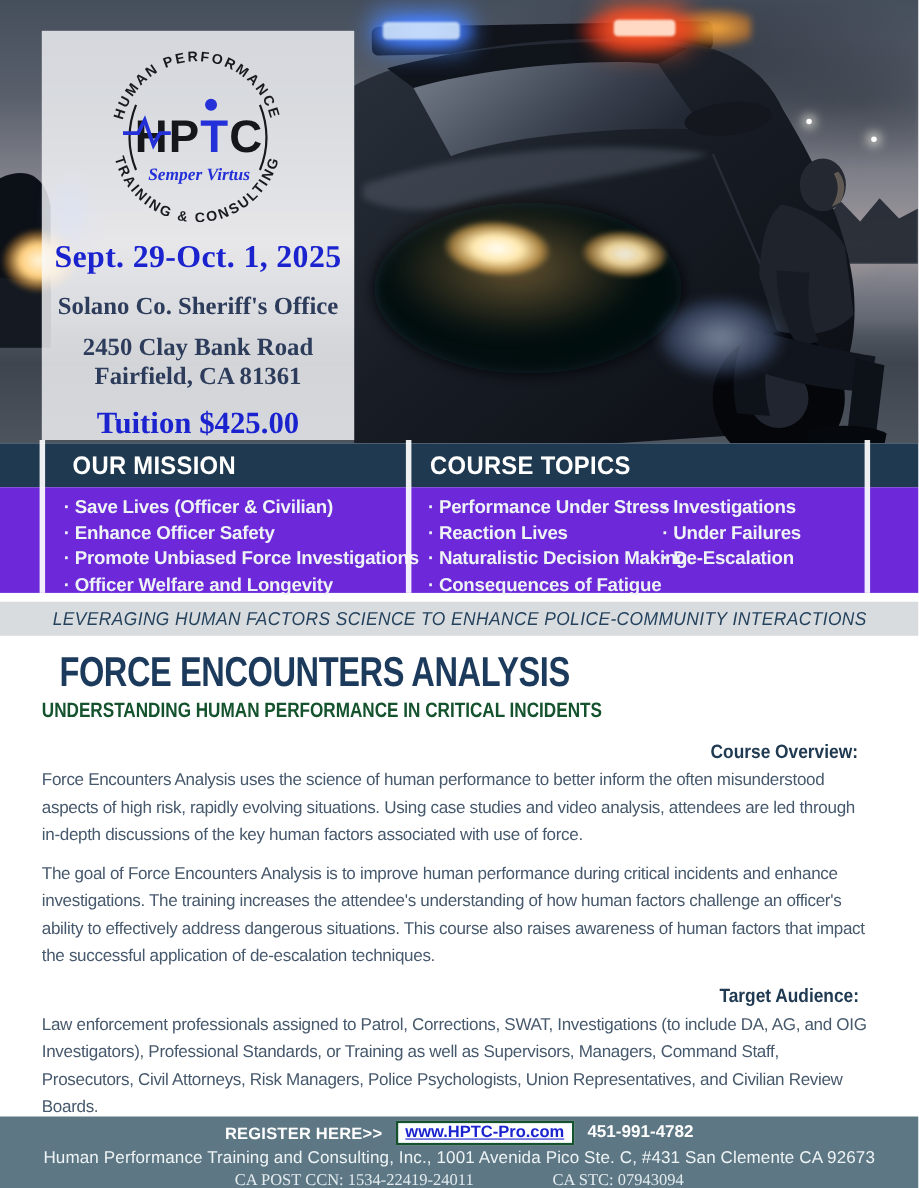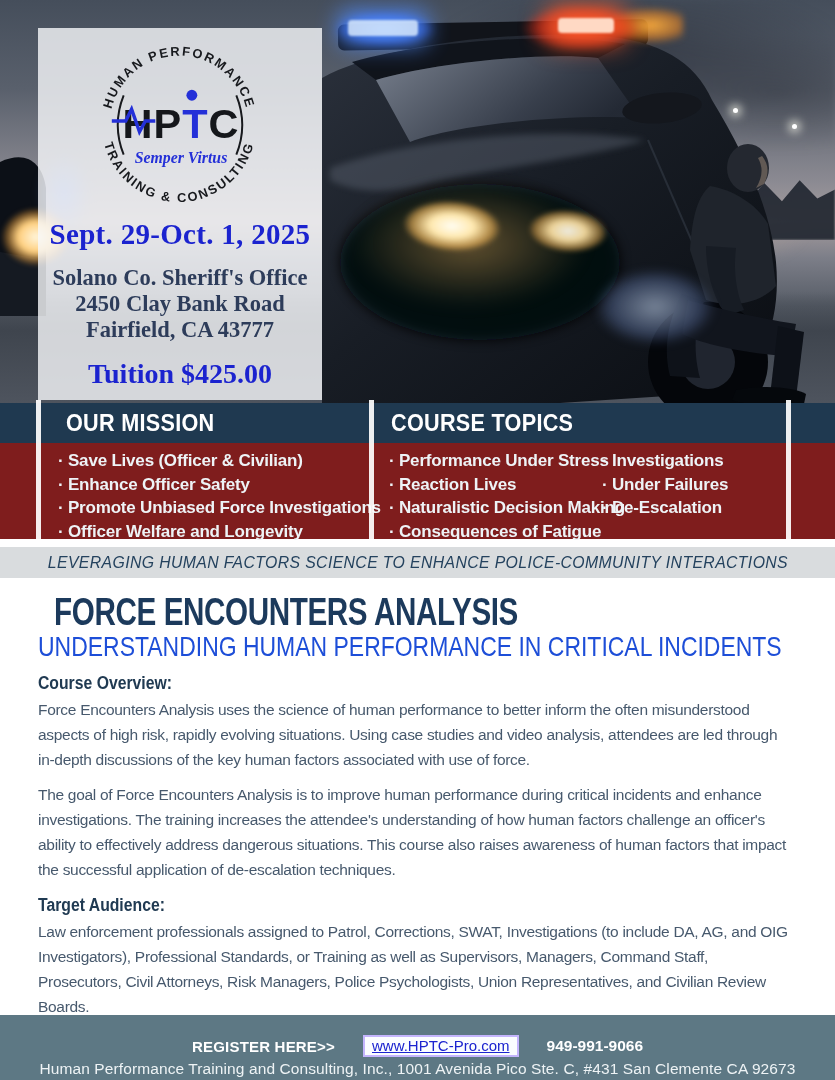--- a/index.html
+++ b/index.html
@@ -48,45 +48,45 @@
   .panel{position:absolute;left:38px;top:28px;width:284px;height:372px;
          background:rgba(247,249,251,.8);text-align:center;}
   .dates{font-family:"Liberation Serif",serif;font-weight:700;font-size:29px;color:#1b23cf;margin-top:16px;letter-spacing:.3px;}
   .loc{font-family:"Liberation Serif",serif;font-weight:700;font-size:22.5px;color:#2d3c5a;line-height:26px;margin-top:12px;}
   .tuition{font-family:"Liberation Serif",serif;font-weight:700;font-size:28px;color:#1b23cf;margin-top:15px;}
 
   
   .band-head{position:absolute;left:0;top:403px;width:835px;height:40px;background:#1f3950;color:#fff;}
   .band-head .bh{position:absolute;top:0;line-height:40px;font-size:23px;font-weight:800;letter-spacing:.3px;
                  transform:scaleX(.94);transform-origin:0 50%;white-space:nowrap;}
-  .band-list{position:absolute;left:0;top:443px;width:835px;height:96px;background:#7f1d1d;}
+  .band-list{position:absolute;left:0;top:443px;width:835px;height:96px;background:#6d28d9;}
   .blist{position:absolute;top:6px;margin:0;padding:0;list-style:none;font-size:17px;font-weight:600;
          color:#eef3f6;line-height:23.5px;letter-spacing:-.2px;white-space:nowrap;}
   .vdiv{position:absolute;top:400px;height:139px;width:5px;background:rgba(255,255,255,.92);}
 
   .sub-banner{position:absolute;left:0;top:547px;width:835px;height:31px;background:#d9dcde;text-align:center;}
   .sub-banner span{display:inline-block;line-height:31px;font-style:italic;font-size:17px;font-weight:500;
                    color:#24425e;letter-spacing:.4px;transform:scaleX(.93);transform-origin:50% 50%;white-space:nowrap;}
 
   
   .content{position:absolute;left:0;top:578px;width:835px;padding:10px 40px 0 38px;box-sizing:border-box;color:#47596d;}
   .cond{display:inline-block;transform-origin:0 50%;white-space:nowrap;}
   h1.title{margin:4px 0 0 16px;font-size:38px;line-height:40px;font-weight:800;color:#1c3a5c;letter-spacing:-.5px;}
   h1.title .cond{transform:scaleX(.78);}
-  h2.subtitle{margin:2px 0 0 0;font-size:28px;line-height:26px;font-weight:400;color:#1d4ed8;}
+  h2.subtitle{margin:2px 0 0 0;font-size:19px;line-height:26px;font-weight:700;color:#14532d;}
   h2.subtitle .cond{transform:scaleX(.82);}
-  h3.sect{margin:13px 0 2px 0;font-size:17.5px;font-weight:700;color:#203a52;}
+  h3.sect{margin:13px 0 2px 0;font-size:17.5px;font-weight:700;color:#203a52;text-align:right;}
   h3.sect .cond{transform:scaleX(.9);}
   .content p{margin:3px 0 10px 0;font-size:15.5px;line-height:25px;letter-spacing:-.3px;max-width:772px;}
 
   
   .footer{position:absolute;left:0;top:1015px;width:835px;height:65px;background:#5d7884;text-align:center;color:#fff;}
-  .f1{display:flex;justify-content:center;align-items:center;gap:28px;padding-top:20px;height:22px;}
+  .f1{display:flex;justify-content:center;align-items:center;gap:12px;padding-top:4px;height:22px;}
   .reg{font-size:15px;font-weight:800;letter-spacing:.2px;}
-  .weblink{display:inline-block;background:#fbfdff;border:2px solid #c4b5fd;color:#1b23cf;font-weight:400;
+  .weblink{display:inline-block;background:#fbfdff;border:2px solid #14532d;color:#1b23cf;font-weight:700;
            font-size:15px;line-height:18px;padding:0 7px;text-decoration:underline;cursor:pointer;}
   .phone{font-size:15.5px;font-weight:700;}
   .f2{font-size:15.5px;color:#eef3f5;margin-top:3px;letter-spacing:.1px;}
   .f3{font-family:"Liberation Serif",serif;font-size:15px;color:#e3ebef;margin-top:3px;}
   .f3 span{display:inline-block;margin:0 34px;}
 </style>
 </head>
 <body>
 
 <div class="hero">
@@ -176,22 +176,22 @@
       </text>
       <path d="M34,62 Q22,92 34,122" stroke="#17191d" stroke-width="2" fill="none"></path>
       <path d="M148,62 Q160,92 148,122" stroke="#17191d" stroke-width="2" fill="none"></path>
       <text x="92" y="105" text-anchor="middle" font-family="Liberation Sans, sans-serif" font-size="42" font-weight="800" letter-spacing="1"><tspan fill="#15171b">H</tspan><tspan fill="#15171b">P</tspan><tspan fill="#2430d8">T</tspan><tspan fill="#15171b">C</tspan></text>
       <circle cx="103" cy="62" r="5.5" fill="#2430d8"></circle>
       <polyline points="22,88 36,88 42,76 50,99 56,88 66,88" stroke="#2430d8" stroke-width="3.5" fill="none"></polyline>
       <text x="92" y="131" text-anchor="middle" font-family="Liberation Serif, serif" font-style="italic" font-size="16" font-weight="600" fill="#2430d8">Semper Virtus</text>
     </svg>
     <div class="dates">Sept. 29-Oct. 1, 2025</div>
     <div class="loc" style="margin-top:14px;">Solano Co. Sheriff's Office</div>
-    <div class="loc" style="margin-top:0;">2450 Clay Bank Road</div>
-    <div class="loc" style="margin-top:0;">Fairfield, CA 43777</div>
+    <div class="loc" style="margin-top:12px;">2450 Clay Bank Road</div>
+    <div class="loc" style="margin-top:0;">Fairfield, CA 81361</div>
     <div class="tuition">Tuition $425.00</div>
   </div>
 </div>
 
 <div class="band-head">
   <div class="bh" style="left:66px;">OUR MISSION</div>
   <div class="bh" style="left:391px;">COURSE TOPICS</div>
 </div>
 <div class="band-list">
   <ul class="blist" style="left:58px;">
@@ -233,20 +233,20 @@
 
   <h3 class="sect"><span class="cond">Instructor for this Session:</span></h3>
   <p><span>Our instructors are law enforcement professionals with decades of field, investigative, supervisory, and management experience.  Each member of our training staff possesses a deep understanding of human factors science and how it applies to law enforcement and, specifically, uses of force.  Click </span></p>
 
 </div>
 
 <div class="footer">
   <div class="f1">
     <span class="reg">REGISTER HERE&gt;&gt;</span>
     <span class="weblink">www.HPTC-Pro.com</span>
-    <span class="phone">949-991-9066</span>
+    <span class="phone">451-991-4782</span>
   </div>
   <div class="f2">Human Performance Training and Consulting, Inc., 1001 Avenida Pico Ste. C, #431 San Clemente CA  92673</div>
   <div class="f3">
     <span>CA POST CCN:  1534-22419-24011</span>
     <span>CA STC: 07943094</span>
   </div>
 </div>
 
 </body></html>

